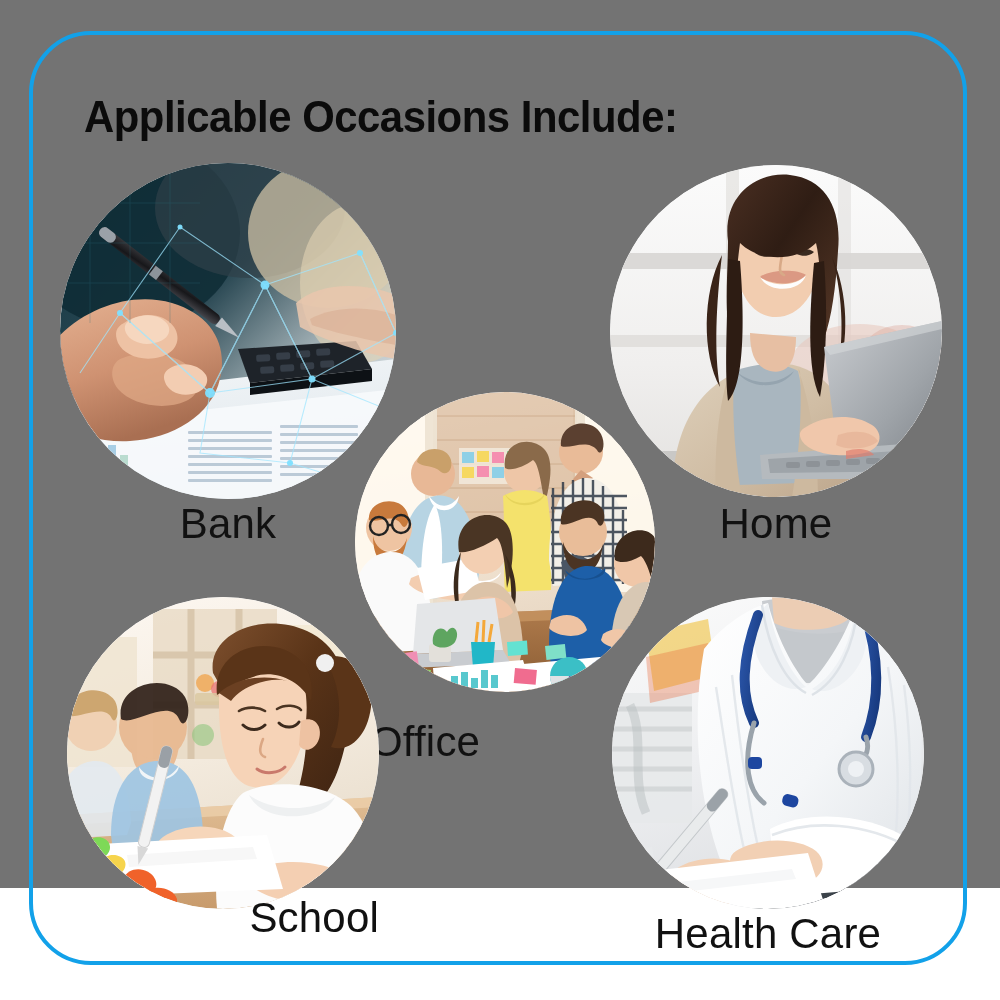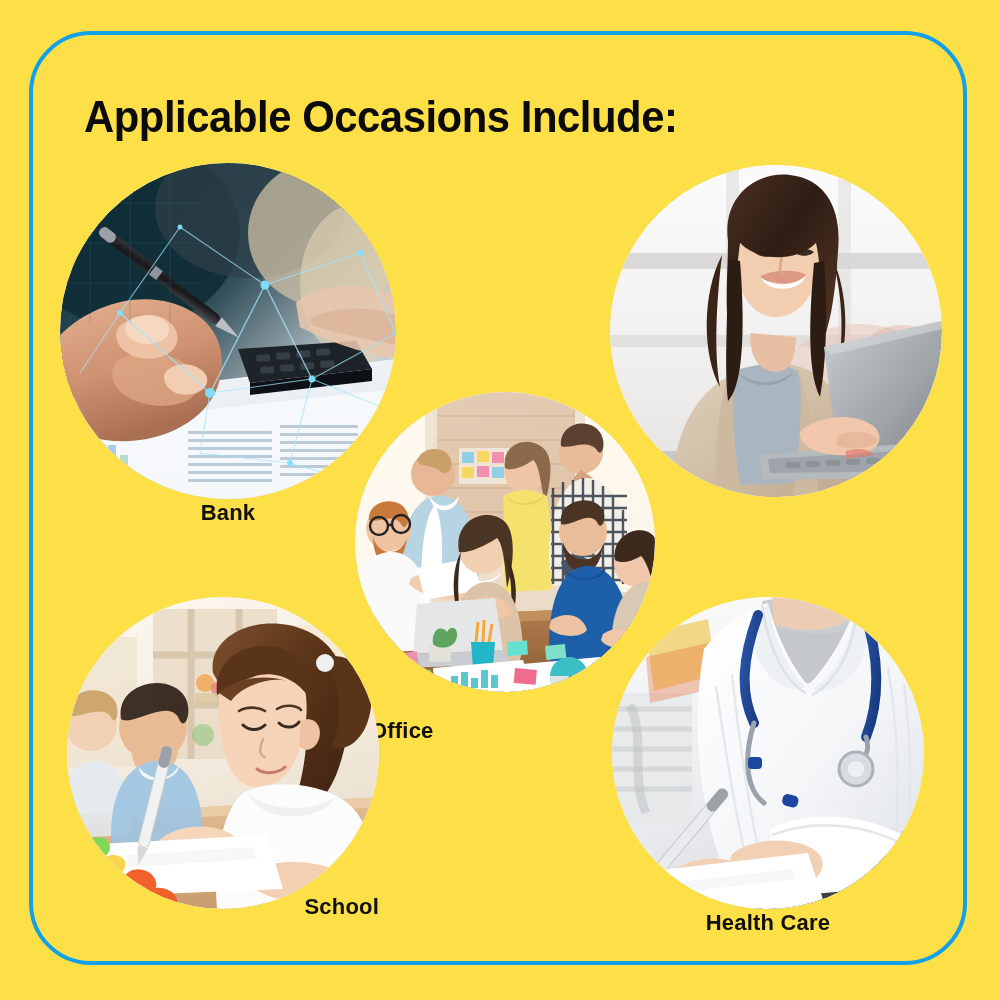--- a/index.html
+++ b/index.html
@@ -9,22 +9,22 @@
   }
   body {
     width: 1000px;
     height: 1000px;
     font-family: "Liberation Sans", sans-serif;
     overflow: hidden;
   }
   #page {
     position: relative;
     width: 1000px;
-    height: 1000px;
-    background: #fde047;
+    height: 888px;
+    background: #737373;
   }
   
   #frame {
     position: absolute;
     left: 29px;
     top: 31px;
     width: 938px;
     height: 934px;
     border: 4px solid #12a1e9;
     border-radius: 62px;
@@ -55,26 +55,25 @@
     position: absolute;
     left: 0;
     top: 0;
     border-radius: 50%;
     overflow: hidden;
     background: #f4f4f4;
   }
   .photo svg { display: block; }
   .caption {
     position: absolute;
-    font-size: 22px;
+    font-size: 42px;
     color: #111111;
     white-space: nowrap;
     font-family: "Liberation Sans", sans-serif;
     letter-spacing: 0.2px;
-    font-weight: bold;
   }
 
   
   #tile-bank    { left: 60px;  top: 163px; width: 336px; height: 336px; }
   #tile-bank   .photo { width: 336px; height: 336px; }
   #cap-bank     { left: 60px;  top: 500px; width: 336px; text-align: center; }
 
   #tile-home    { left: 610px; top: 165px; width: 332px; height: 332px; }
   #tile-home   .photo { width: 332px; height: 332px; }
   #cap-home     { left: 610px; top: 500px; width: 332px; text-align: center; }
@@ -305,20 +304,21 @@
             <rect x="276" y="292" width="14" height="6" rx="2"></rect>
           </g>
 
           <path d="M196 262 C214 250 244 248 262 260 C274 268 272 284 254 288 C228 294 200 288 192 276 C188 269 190 265 196 262 Z" fill="#f0c7ab"></path>
           <path d="M228 270 C244 264 262 266 268 276 C260 284 238 286 226 280 Z" fill="#e3b193" opacity="0.65"></path>
           <path d="M236 286 C248 282 260 284 264 290 L236 294 Z" fill="#e07d6d" opacity="0.7"></path>
         </g>
       </svg>
     </div>
   </div>
+  <div class="caption" id="cap-home">Home</div>
 
   <div class="tile" id="tile-office">
     <div class="photo">
       <svg width="300" height="300" viewBox="0 0 300 300" role="img">
         <defs>
           <clipPath id="clipOffice">
               <circle cx="150" cy="150" r="150"></circle>
             </clipPath>
           <linearGradient id="offBg" x1="0" y1="0" x2="0.2" y2="1">
             <stop offset="0%" stop-color="#fdf6ec"></stop>

